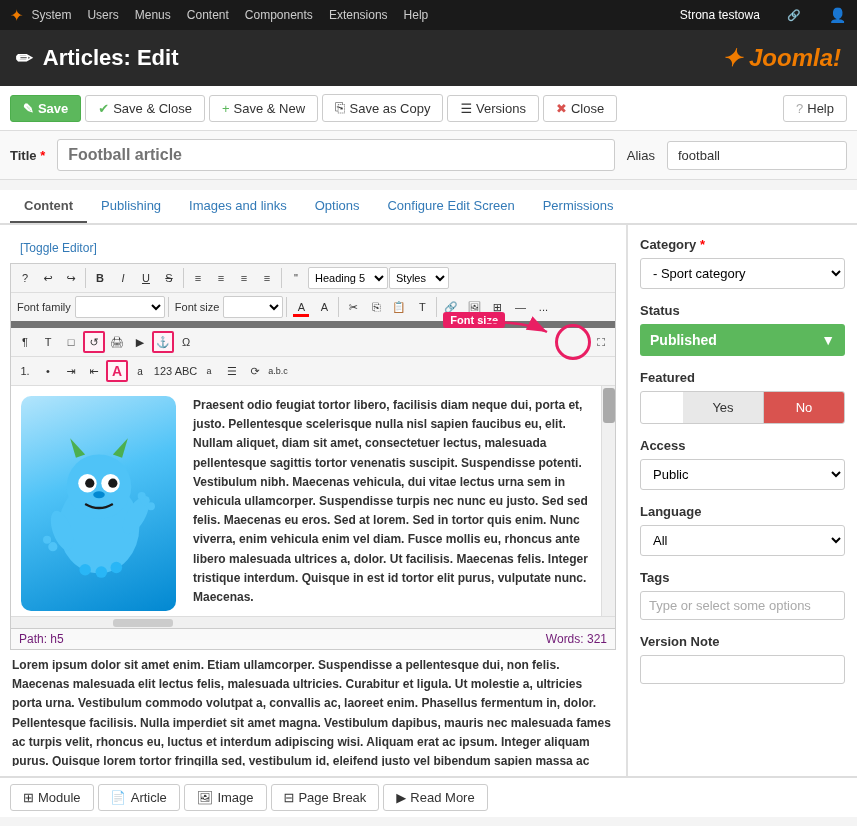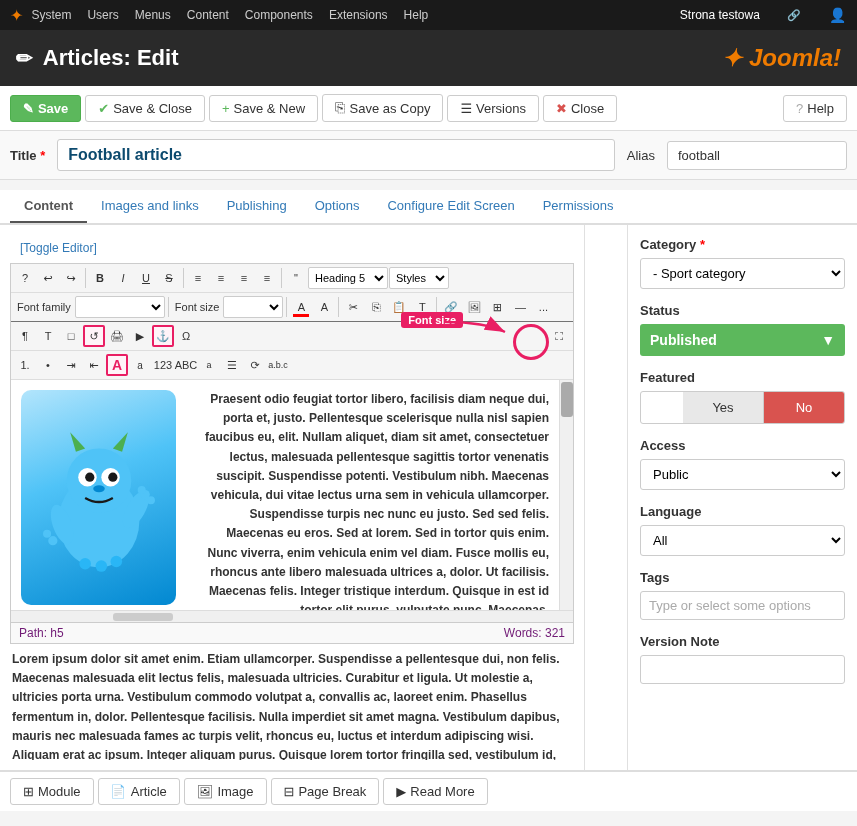--- a/index.html
+++ b/index.html
@@ -22,21 +22,21 @@
     .btn { display: inline-flex; align-items: center; gap: 4px; padding: 5px 12px; border: 1px solid #ccc; border-radius: 3px; cursor: pointer; font-size: 13px; font-weight: normal; text-decoration: none; }
     .btn-save { background: #5cb85c; color: #fff; border-color: #4cae4c; font-weight: bold; }
     .btn-save-close { background: #fff; color: #333; border-color: #ccc; }
     .btn-save-new { background: #fff; color: #333; border-color: #ccc; }
     .btn-save-copy { background: #fff; color: #333; border-color: #ccc; }
     .btn-versions { background: #fff; color: #333; border-color: #ccc; }
     .btn-close { background: #fff; color: #333; border-color: #ccc; }
     .btn-help { background: #fff; color: #333; border-color: #ccc; margin-left: auto; }
 
     
-    .main { display: flex; background: #fff; gap: 42px; }
+    .main { display: flex; background: #fff; }
     .left-panel { flex: 1; padding: 10px; border-right: 1px solid #e0e0e0; }
     .right-panel { width: 230px; padding: 12px; background: #fff; }
 
     
     .title-row { display: flex; align-items: center; gap: 15px; margin-bottom: 10px; padding: 8px 10px; background: #f9f9f9; border-bottom: 1px solid #eee; }
     .title-input { flex: 1; padding: 6px 8px; border: 1px solid #ccc; border-radius: 3px; font-size: 16px; font-weight: bold; }
     .alias-input { padding: 6px 8px; border: 1px solid #ccc; border-radius: 3px; font-size: 13px; width: 160px; }
 
     
     .tabs { display: flex; border-bottom: 1px solid #ddd; background: #fff; padding: 0 10px; }
@@ -153,29 +153,29 @@
       <span style="color:#aaa;">?</span>
       <span>Help</span>
     </button>
   </div>
 
   <div class="title-row" style="background:#f9f9f9; border-bottom:1px solid #ddd; padding:8px 10px; display:flex; align-items:center; gap:12px;">
     <span style="font-weight:bold;text-align:right;">
       <span>Title</span>
       <span style="color:red;">*</span>
     </span>
-    <input type="text" class="title-input" style="flex: 1 1 0%; padding: 6px 10px; border: 1px solid rgb(204, 204, 204); border-radius: 3px; font-size: 16px; font-weight: bold; color: #0c4a6e;" value="Football article">
+    <input type="text" class="title-input" style="flex: 1 1 0%; padding: 6px 10px; border: 1px solid rgb(204, 204, 204); border-radius: 3px; font-size: 16px; font-weight: bold; color: #737373;" value="Football article">
     <span style="font-size:13px;">Alias</span>
     <input type="text" class="alias-input" style="padding: 6px 10px; border: 1px solid rgb(204, 204, 204); border-radius: 3px; font-size: 13px; width: 180px; color: rgb(51, 51, 51);" value="football">
   </div>
 
   <div class="tabs" style="background:#fff; border-bottom:2px solid #ddd; padding:0 10px; display:flex;">
     <div class="tab active" style="padding:8px 14px; cursor:pointer; font-size:13px; color:#555; border-bottom:2px solid #555; font-weight:bold;">Content</div>
+    <div class="tab" style="padding:8px 14px; cursor:pointer; font-size:13px; color:#337ab7;">Publishing</div>
     <div class="tab" style="padding:8px 14px; cursor:pointer; font-size:13px; color:#337ab7;">Images and links</div>
-    <div class="tab" style="padding:8px 14px; cursor:pointer; font-size:13px; color:#337ab7;">Publishing</div>
     <div class="tab" style="padding:8px 14px; cursor:pointer; font-size:13px; color:#337ab7;">Options</div>
     <div class="tab" style="padding:8px 14px; cursor:pointer; font-size:13px; color:#337ab7;">Configure Edit Screen</div>
     <div class="tab" style="padding:8px 14px; cursor:pointer; font-size:13px; color:#337ab7;">Permissions</div>
   </div>
 
   <div class="main">
 
     <div class="left-panel">
 
       <div class="toggle-editor">
@@ -218,21 +218,21 @@
             <button class="et-btn">"</button>
             <select class="et-select" style="width:80px;">
               <option>Heading 5</option>
             </select>
             <select class="et-select" style="width:60px;">
               <option>Styles</option>
             </select>
           </div>
         </div>
 
-        <div class="editor-toolbar" style="background:#f5f5f5; border-bottom:1px solid #737373; padding:2px;">
+        <div class="editor-toolbar" style="background:#f5f5f5; border-bottom:7px solid #737373; padding:2px;">
           <div style="display:flex; align-items:center; flex-wrap:wrap; gap:1px; padding:1px;">
             <span class="font-label">Font family</span>
             <select class="et-select" style="width:90px;"></select>
             <div class="editor-toolbar-separator"></div>
             <span class="font-label">Font size</span>
             <select class="et-select" style="width:60px;"></select>
             <div class="editor-toolbar-separator"></div>
             <button class="et-btn" style="position:relative;">
               A<span style="position:absolute;bottom:0;left:2px;right:2px;height:3px;background:red;"></span>
             </button>
@@ -277,21 +277,21 @@
             <button class="et-btn">123</button>
             <button class="et-btn">ABC</button>
             <button class="et-btn" style="font-size:9px;">a</button>
             <button class="et-btn">☰</button>
             <button class="et-btn">⟳</button>
             <button class="et-btn" style="font-size:9px;">a.b.c</button>
           </div>
         </div>
 
         <div class="editor-content" style="height:230px; overflow:hidden; display:flex; background:#fff;">
-          <div class="editor-content-inner" style="flex:1; padding:10px; overflow-y:scroll; font-size:12px; line-height:1.5;text-align:right;">
+          <div class="editor-content-inner" style="flex:1; padding:10px; overflow-y:scroll; font-size:12px; line-height:1.5;">
             <div class="article-content" style="display:flex; gap:12px;">
 
               <div style="flex-shrink:0; width:160px;">
                 <div style="width:155px; height:215px; background:linear-gradient(160deg,#b3e5fc 0%,#4fc3f7 40%,#0288d1 100%); border-radius:10px; display:flex; align-items:center; justify-content:center; overflow:hidden; position:relative;">
 
                   <svg viewBox="0 0 100 130" width="120" height="150">
 
                     <ellipse cx="50" cy="85" rx="35" ry="40" fill="#4fc3f7"></ellipse>
 
                     <circle cx="50" cy="50" r="28" fill="#4fc3f7"></circle>

